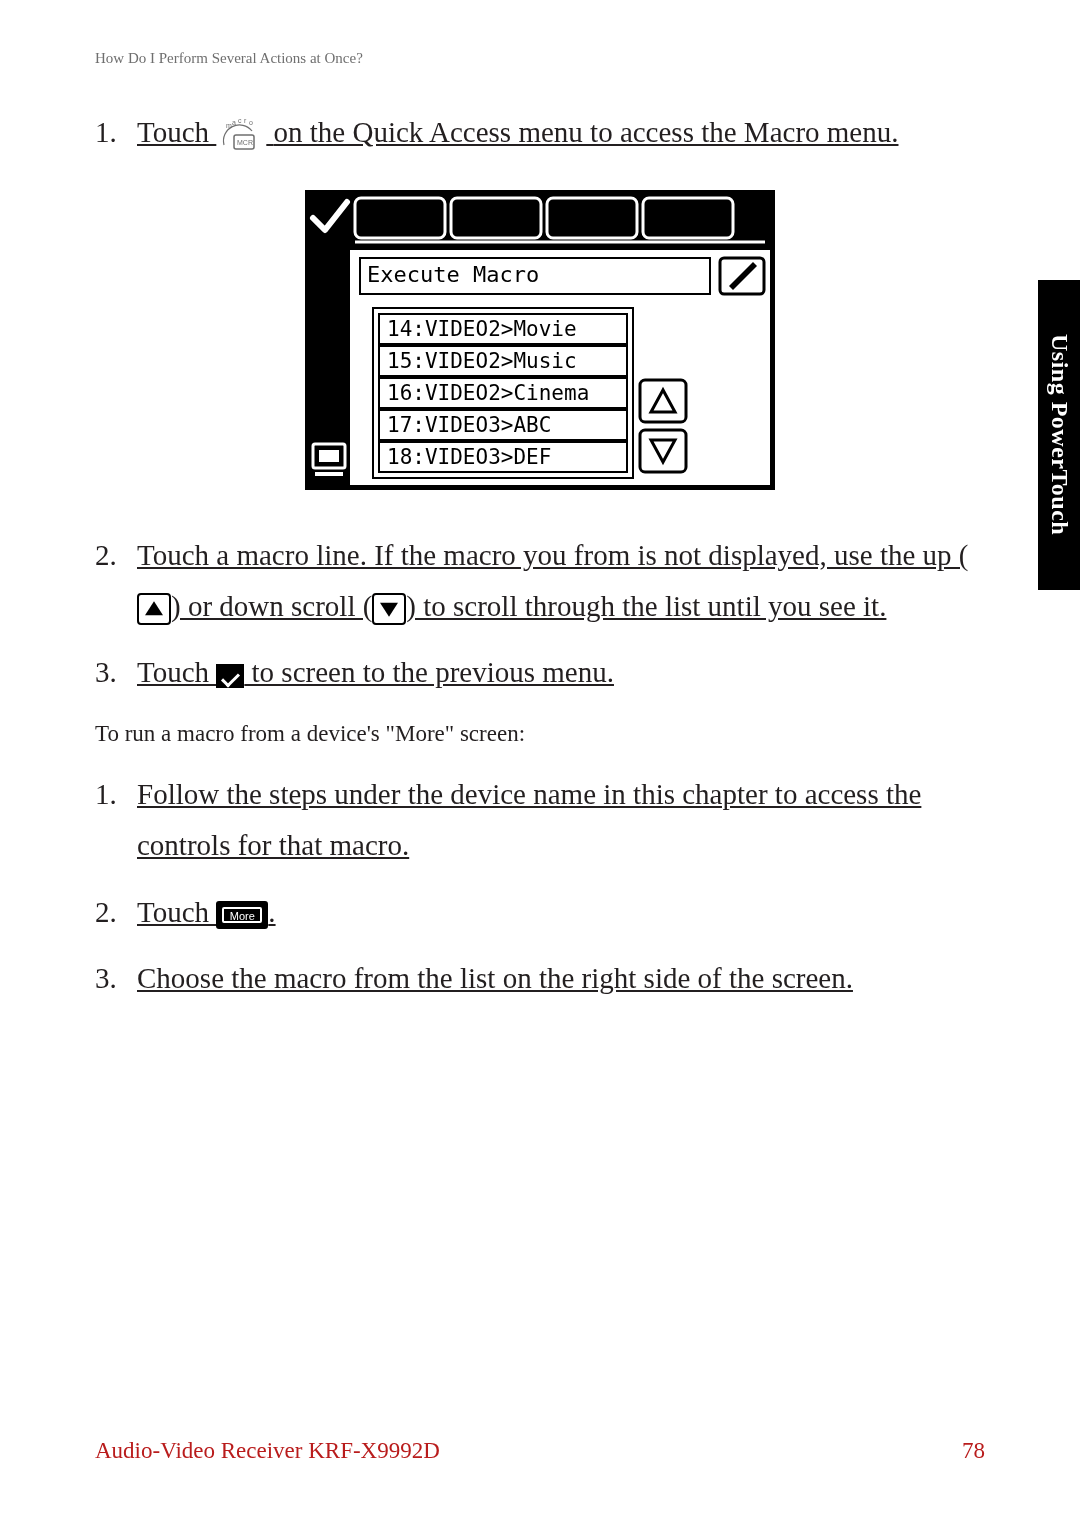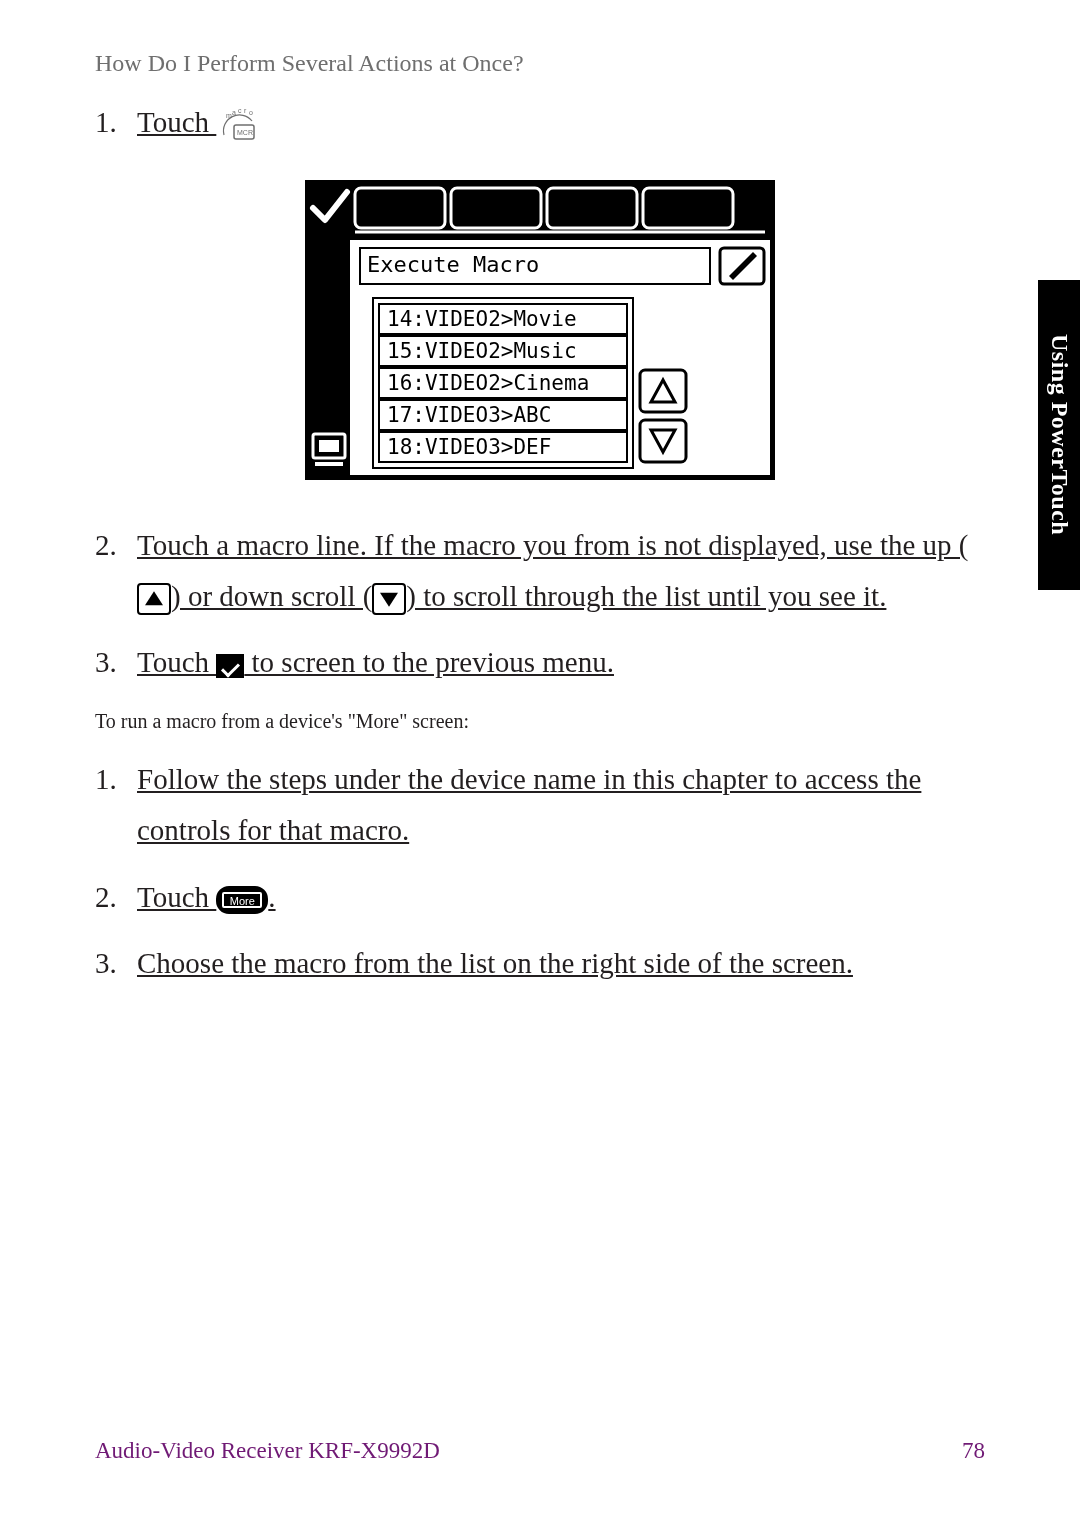--- a/index.html
+++ b/index.html
@@ -6,23 +6,23 @@
   body {
     width: 1080px;
     height: 1519px;
     background: #ffffff;
     font-family: Georgia, 'Times New Roman', serif;
     color: #231f20;
     position: relative;
     padding: 50px 95px 50px 95px;
   }
   .header-text {
-    font-size: 24px;
+    font-size: 15px;
     color: #6f6f6f;
-    margin-bottom: 20px;
+    margin-bottom: 40px;
   }
   .step {
     font-size: 29px;
     line-height: 1.75;
     margin-bottom: 16px;
     display: flex;
   }
   .step-num {
     width: 42px;
     flex-shrink: 0;
@@ -85,41 +85,41 @@
     left: 6px; top: 9px;
     width: 14px; height: 7px;
     border-left: 3px solid #fff;
     border-bottom: 3px solid #fff;
     transform: rotate(-45deg);
   }
   .more-btn {
     display: inline-block;
     vertical-align: middle;
     border: 3px solid #000;
-    border-radius: 13px;
+    border-radius: 3px;
     background: #000;
     padding: 4px;
     width: 52px;
     height: 28px;
     position: relative;
   }
   .more-btn-inner {
     position: absolute;
     left: 3px; top: 3px; right: 3px; bottom: 3px;
     border: 2px solid #fff;
     border-radius: 2px;
     background: #000;
     color: #fff;
     font-size: 11px;
     text-align: center;
     line-height: 14px;
     font-family: sans-serif;
   }
   .subhead {
-    font-size: 20px;
+    font-size: 23px;
     line-height: 1.7;
     margin: 12px 0 16px 0;
   }
   .side-tab {
     position: absolute;
     right: 0;
     top: 280px;
     width: 42px;
     height: 310px;
     background: #000;
@@ -136,21 +136,21 @@
     letter-spacing: 0.5px;
   }
   .footer {
     position: absolute;
     bottom: 55px;
     left: 95px;
     right: 95px;
     display: flex;
     justify-content: space-between;
     font-size: 23px;
-    color: #701a75;
+    color: #b91c1c;
   }
 </style>
 </head>
 <body>
 
 <div class="header-text">How Do I Perform Several Actions at Once?</div>
 
 <div class="step">
   <div class="step-num">1.</div>
   <div class="step-body">
@@ -160,20 +160,21 @@
         <path d="M 8 28 A 16 16 0 0 1 36 14" stroke="#6f6f6f" stroke-width="1.2" fill="none"></path>
         <text x="10" y="11" font-size="7" fill="#6f6f6f" font-family="sans-serif">m</text>
         <text x="16" y="8" font-size="7" fill="#6f6f6f" font-family="sans-serif">a</text>
         <text x="22" y="6" font-size="7" fill="#6f6f6f" font-family="sans-serif">c</text>
         <text x="28" y="6" font-size="7" fill="#6f6f6f" font-family="sans-serif">r</text>
         <text x="33" y="8" font-size="7" fill="#6f6f6f" font-family="sans-serif">o</text>
         <rect x="18" y="18" width="20" height="14" rx="2" fill="none" stroke="#6f6f6f" stroke-width="1.5"></rect>
         <text x="21" y="28" font-size="7" fill="#6f6f6f" font-family="sans-serif">MCR</text>
       </svg>
     </span>
+    <span> on the Quick Access menu to access the Macro menu.</span>
   </div>
 </div>
 
 <svg class="screenshot" viewBox="0 0 470 300">
   <rect x="0" y="0" width="470" height="300" fill="#000"></rect>
 
   <rect x="50" y="8" width="90" height="40" rx="6" fill="#000" stroke="#fff" stroke-width="3"></rect>
   <rect x="146" y="8" width="90" height="40" rx="6" fill="#000" stroke="#fff" stroke-width="3"></rect>
   <rect x="242" y="8" width="90" height="40" rx="6" fill="#000" stroke="#fff" stroke-width="3"></rect>
   <rect x="338" y="8" width="90" height="40" rx="6" fill="#000" stroke="#fff" stroke-width="3"></rect>

